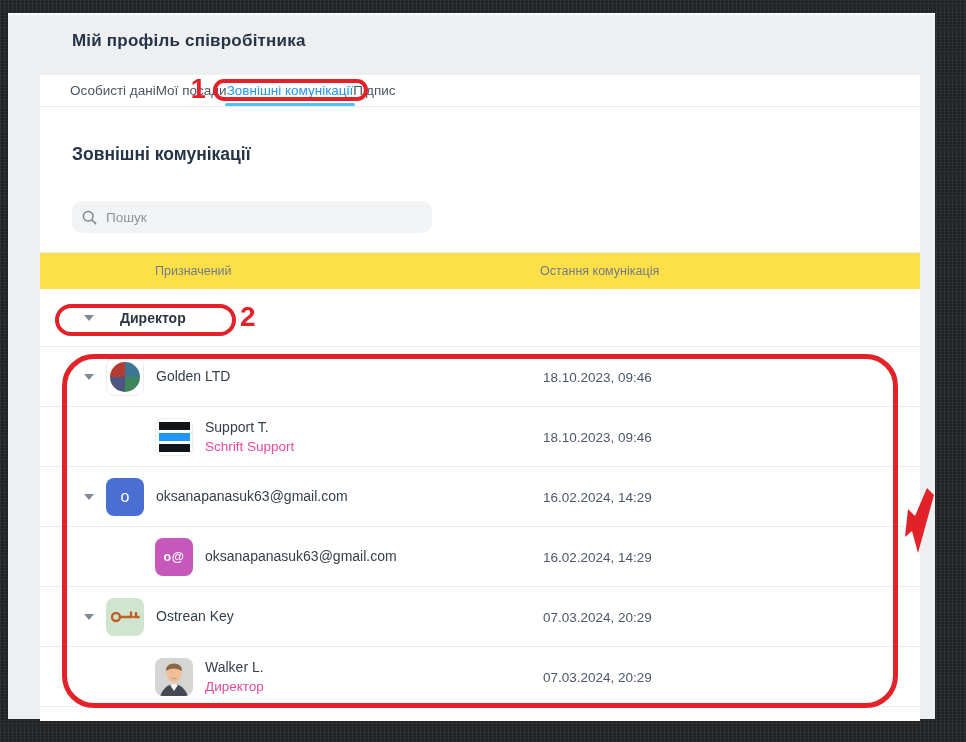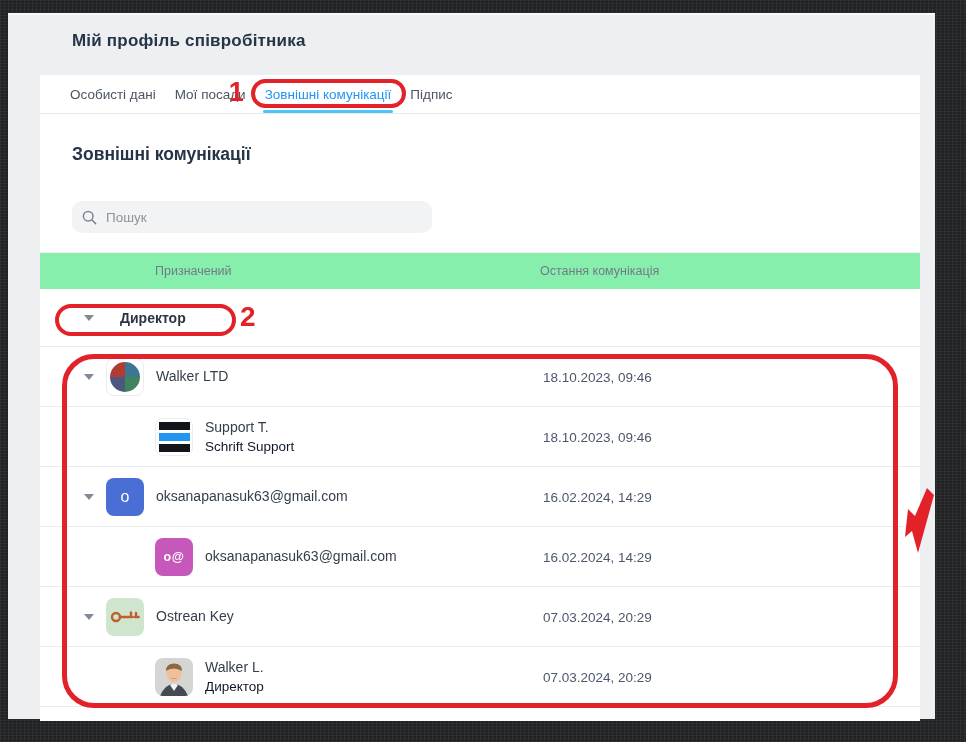--- a/index.html
+++ b/index.html
@@ -20,22 +20,22 @@
     position:absolute; left:64px; top:16px;
     font-size:17px; font-weight:700; color:#253447; letter-spacing:.2px;
   }
   .card {
     position:absolute; left:32px; top:60px; width:880px; height:646px;
     background:#ffffff; overflow:visible;
   }
 
   
   .tabs {
-    position:absolute; left:0; top:0; right:0; height:39px;
-    display:flex; align-items:stretch; padding-left:30px; gap:19px;
+    position:absolute; left:0; top:0; right:0; height:32px;
+    display:flex; align-items:stretch; padding-left:30px; 
     border-bottom:1px solid #e7eaec;
   }
   .tab {
     position:relative; display:flex; align-items:center;
     font-size:13.5px; font-weight:500; color:#4c5561; cursor:pointer; white-space:nowrap;
   }
   .tab.active { color:#2196f3; }
   .tab-underline {
     position:absolute; left:-2px; right:-2px; bottom:0; height:3px;
     background:#4fc3f7; border-radius:2px;
@@ -62,21 +62,21 @@
   .search-box svg { flex:none; }
   .search-input {
     border:none; outline:none; background:transparent; width:100%;
     font-size:13.5px; color:#3c4654; font-family:"Liberation Sans", sans-serif;
   }
   .search-input::placeholder { color:#8d949c; }
 
   
   .thead {
     position:absolute; left:0; top:177px; right:0; height:37px;
-    background:#86efac; border-top:1px solid #eceef0;
+    background:#fde047; border-top:1px solid #eceef0;
   }
   .th { position:absolute; top:50%; transform:translateY(-50%); font-size:12.5px; color:#717b87; }
   .th-assignee { left:115px; }
   .th-lastcomm { left:500px; }
 
   .rows { position:absolute; left:0; top:214px; right:0; }
   .row {
     position:relative; display:flex; align-items:center;
     border-bottom:1px solid #e9ebee; background:#fff;
   }
@@ -102,21 +102,21 @@
     background:conic-gradient(#3b7795 0 25%, #40845b 25% 50%, #4d5680 50% 75%, #b23c31 75% 100%);
   }
   .stripes { display:flex; flex-direction:column; gap:3px; }
   .stripes .bar { width:31px; height:8px; background:#111418; }
   .stripes .bar.blue { background:#2196f3; }
   .avatar.letter-blue { background:#4a6fd4; color:#fff; font-size:16px; }
   .avatar.letter-pink { background:#c558ba; color:#fff; font-size:12.5px; font-weight:600; letter-spacing:.5px; }
 
   .cell-name { display:flex; flex-direction:column; justify-content:center; line-height:19px; }
   .name { font-size:14px; color:#343e4a; }
-  .subtitle { font-size:13.5px; color:#0f172a; }
+  .subtitle { font-size:13.5px; color:#ec4899; }
   .date {
     position:absolute; left:503px; top:50%; transform:translateY(-50%);
     font-size:13.5px; color:#4d576b;
   }
 
   
   .annot-rect-2 {
     position:absolute; left:15px; top:229px; width:181px; height:32px;
     border:4px solid #e32128; border-radius:17px; pointer-events:none; z-index:6;
   }
@@ -179,21 +179,21 @@
           <span class="caret"></span>
           <span class="group-label">Директор</span>
         </div>
 
         <div class="row data parent">
           <span class="caret"></span>
           <div class="avatar boxed">
             <div class="quad-circle"></div>
           </div>
           <div class="cell-name">
-            <span class="name">Walker LTD</span>
+            <span class="name">Golden LTD</span>
           </div>
           <span class="date">18.10.2023, 09:46</span>
         </div>
 
         <div class="row data child">
           <div class="avatar boxed">
             <div class="stripes">
               <div class="bar"></div>
               <div class="bar blue"></div>
               <div class="bar"></div>

